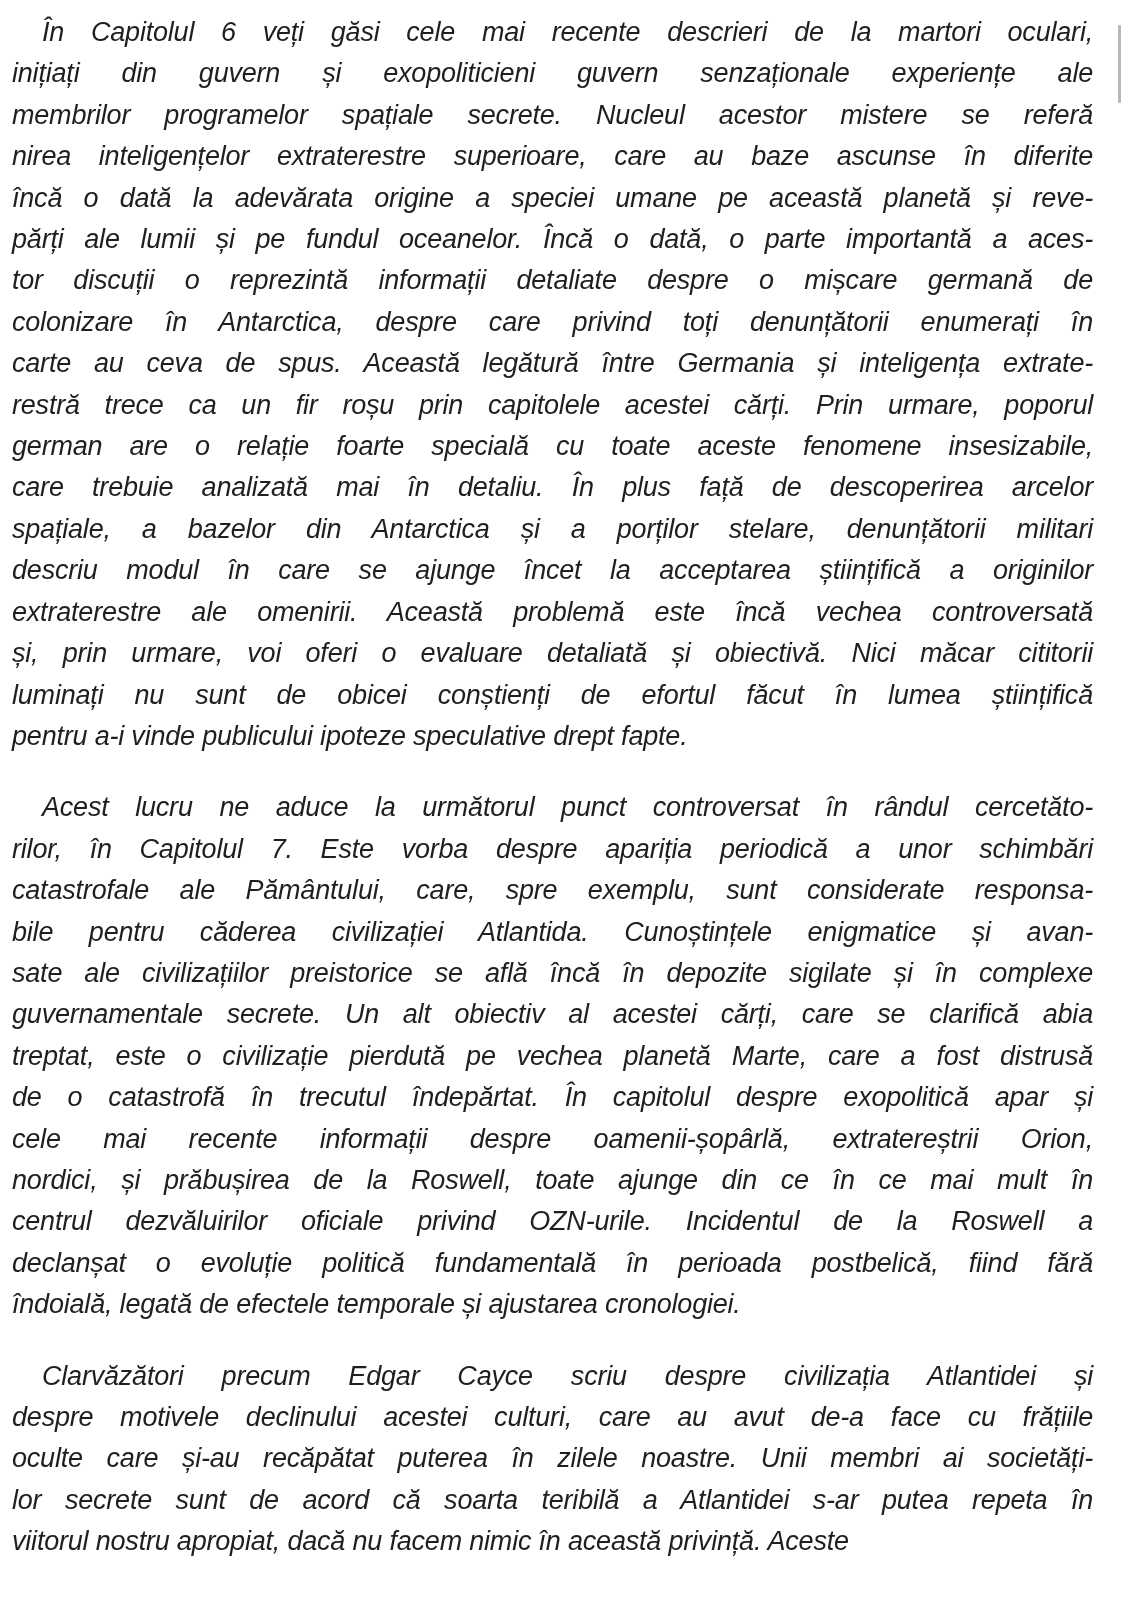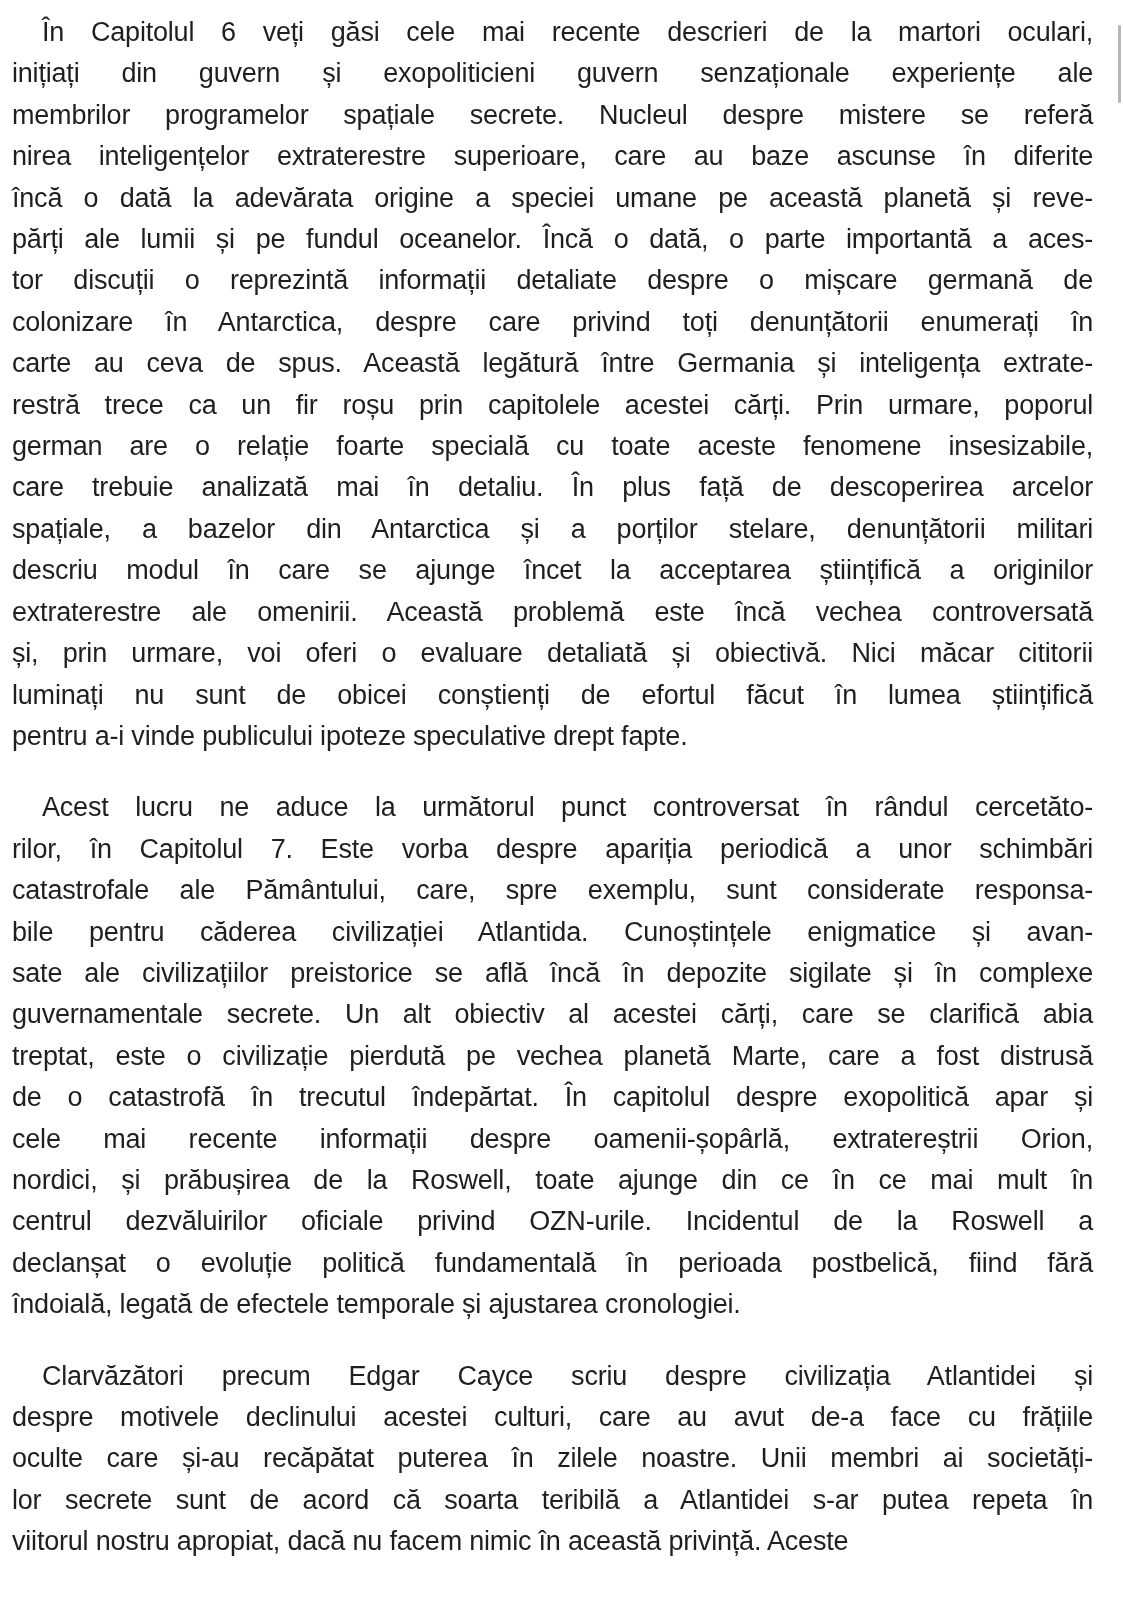--- a/index.html
+++ b/index.html
@@ -19,21 +19,21 @@
     box-sizing: border-box;
     padding: 12px 30px 0 12px;
     color: #1f1f1f;
   }
   .text-block {
     font-size: 27px;
     line-height: 41.4px;
     letter-spacing: -0.2px;
     color: #1f1f1f;
   }
-  .paragraph { margin: 0; }
+  .paragraph { margin: 0; font-style: italic; }
   .paragraph + .paragraph { margin-top: 30px; }
   .line {
     text-align: justify;
     text-align-last: justify;
     text-justify: inter-word;
     white-space: normal;
   }
   .line.first { text-indent: 30px; }
   .line.last { text-align-last: left; }
   .page-number {
@@ -56,21 +56,21 @@
   }
 </style>
 </head>
 <body>
 
 <div class="page">
   <div class="text-block" id="text-block">
       <div class="paragraph">
         <div class="line first">În Capitolul 6 veți găsi cele mai recente descrieri de la martori oculari,</div>
         <div class="line">inițiați din guvern și exopoliticieni guvern senzaționale experiențe ale</div>
-        <div class="line">membrilor programelor spațiale secrete. Nucleul despre mistere se referă</div>
+        <div class="line">membrilor programelor spațiale secrete. Nucleul acestor mistere se referă</div>
         <div class="line">nirea inteligențelor extraterestre superioare, care au baze ascunse în diferite</div>
         <div class="line">încă o dată la adevărata origine a speciei umane pe această planetă și reve-</div>
         <div class="line">părți ale lumii și pe fundul oceanelor. Încă o dată, o parte importantă a aces-</div>
         <div class="line">tor discuții o reprezintă informații detaliate despre o mișcare germană de</div>
         <div class="line">colonizare în Antarctica, despre care privind toți denunțătorii enumerați în</div>
         <div class="line">carte au ceva de spus. Această legătură între Germania și inteligența extrate-</div>
         <div class="line">restră trece ca un fir roșu prin capitolele acestei cărți. Prin urmare, poporul</div>
         <div class="line">german are o relație foarte specială cu toate aceste fenomene insesizabile,</div>
         <div class="line">care trebuie analizată mai în detaliu. În plus față de descoperirea arcelor</div>
         <div class="line">spațiale, a bazelor din Antarctica și a porților stelare, denunțătorii militari</div>

